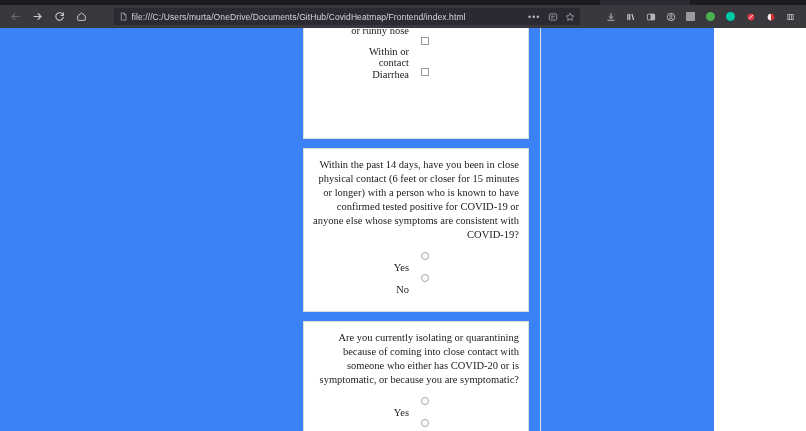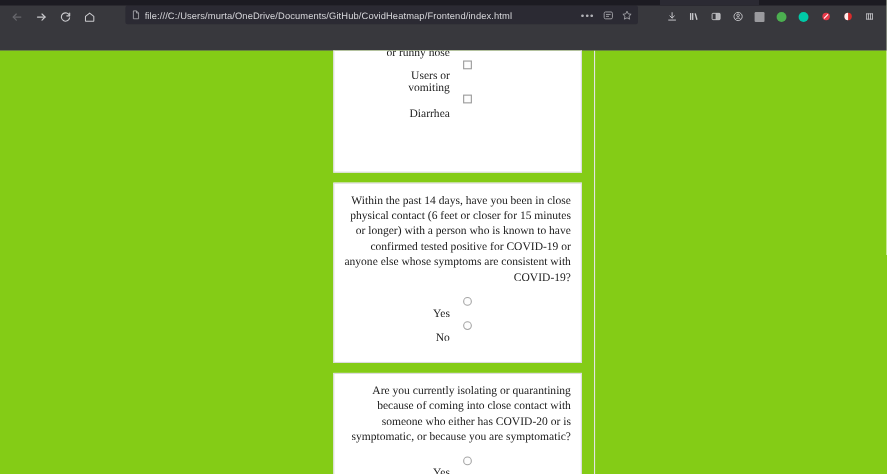--- a/index.html
+++ b/index.html
@@ -27,24 +27,24 @@
   #tab-strip-active {
     position: absolute;
     left: 600px;
     top: 0;
     width: 90px;
     height: 5px;
     background: #2b2a33;
   }
 
   #nav-toolbar {
-    height: 41px;
+    height: 23px;
     background: #38383d;
     display: flex;
-    align-items: flex-start;
+    align-items: center;
     padding: 0 4px;
   }
 
   .nav-btn {
     width: 22px;
     height: 20px;
     display: flex;
     align-items: center;
     justify-content: center;
     flex: 0 0 auto;
@@ -119,23 +119,23 @@
   .sq-icon {
     width: 9px;
     height: 9px;
     display: block;
     border-radius: 1px;
   }
 
   
   #page {
     position: relative;
-    width: 806px;
+    width: 714px;
     height: 403px;
-    background: #84cc16;
+    background: #3b82f6;
     overflow: hidden;
   }
 
   #page-divider {
     position: absolute;
     left: 540px;
     top: 0;
     width: 1px;
     height: 403px;
     background: #e3e3e3;
@@ -340,26 +340,26 @@
 
   <div id="form-column">
 
     <div class="q-card" style="padding-top:0;">
       <div class="stagger" style="height:126px;">
 
         <div class="lbl" style="top:24px;">or runny nose</div>
 
         <span class="checkbox ctrl" style="top:36px;"></span>
 
-        <div class="lbl" style="top:45px;">Users or</div>
-        <div class="lbl" style="top:56px;">vomiting</div>
+        <div class="lbl" style="top:45px;">Within or</div>
+        <div class="lbl" style="top:56px;">contact</div>
 
         <span class="checkbox ctrl" style="top:67px;"></span>
 
-        <div class="lbl" style="top:79px;">Diarrhea</div>
+        <div class="lbl" style="top:68px;">Diarrhea</div>
       </div>
     </div>
 
     <div class="q-card">
       <div class="q-text">Within the past 14 days, have you been in close physical contact (6 feet or closer for 15 minutes or longer) with a person who is known to have confirmed tested positive for COVID-19 or anyone else whose symptoms are consistent with COVID-19?</div>
       <div class="stagger" style="height:52px;">
         <span class="radio ctrl" style="top:4px;"></span>
         <div class="lbl" style="top:14px;">Yes</div>
         <span class="radio ctrl" style="top:26px;"></span>
         <div class="lbl" style="top:36px;">No</div>

